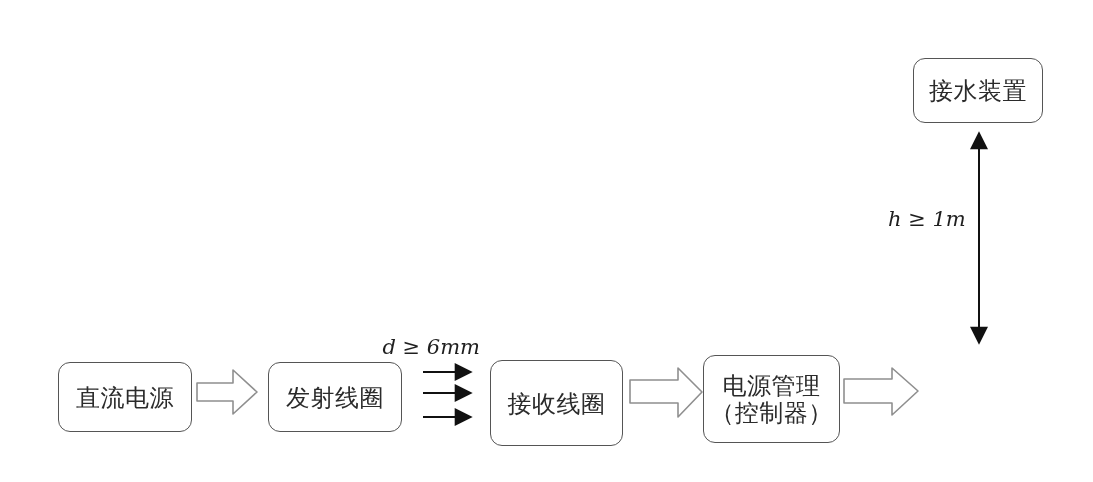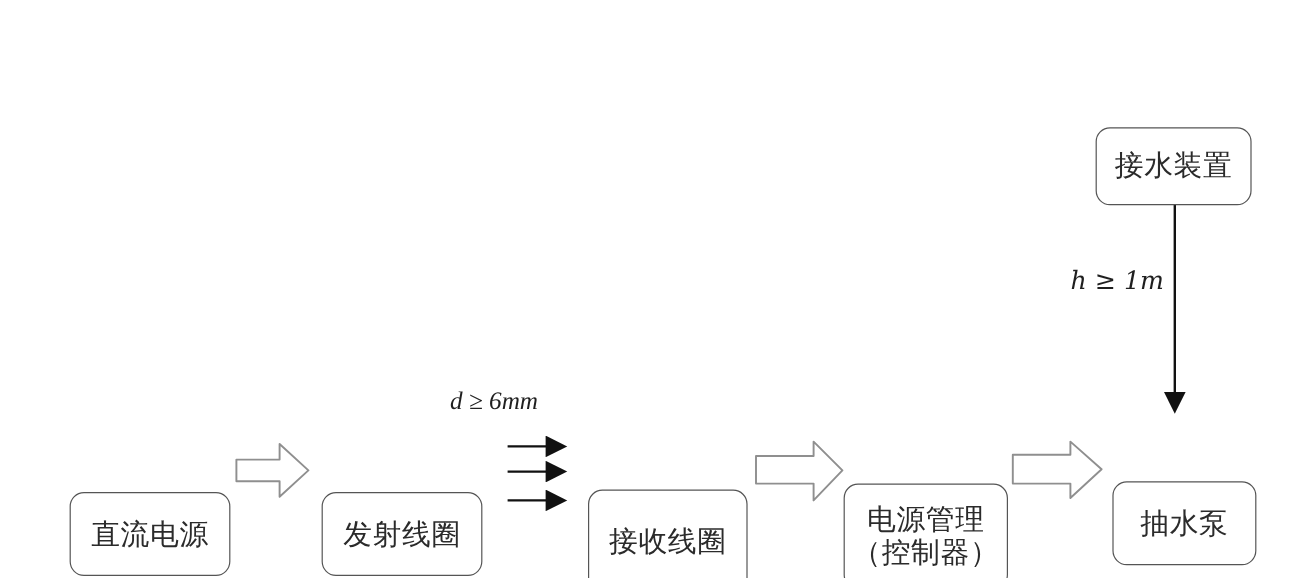--- a/index.html
+++ b/index.html
@@ -24,21 +24,20 @@
   }
   .node {
     position: absolute;
     box-sizing: border-box;
     border: 1.5px solid #555555;
     border-radius: 12px;
     background: #ffffff;
     display: flex;
     align-items: center;
     justify-content: center;
-    margin-top: 48px;
   }
   .node-label {
     font-size: 24px;
     line-height: 27px;
     color: #2b2b2b;
     text-align: center;
     white-space: pre-line;
     letter-spacing: 0.5px;
   }
   .annotation {
@@ -82,25 +81,22 @@
 
   <div class="node" style="left:490px; top:360px; width:133px; height:86px;">
     <span class="node-label">接收线圈</span>
   </div>
 
   <div class="node" style="left:703px; top:355px; width:137px; height:88px;">
     <span class="node-label">电源管理
 （控制器）</span>
   </div>
 
-  <div class="node" style="left:927px; top:353px; width:120px; height:70px;">
-    <span class="node-label">抽水泵</span>
-  </div>
 
   <div class="node" style="left:913px; top:58px; width:130px; height:65px;">
     <span class="node-label">接水装置</span>
   </div>
 
-  <div class="annotation" style="left:375px; top:322px; width:105px; text-align:left;font-family:Liberation Serif, serif;">d ≥ 6mm</div>
+  <div class="annotation" style="left:375px; top:335px; width:105px; text-align:right;">d ≥ 6mm</div>
 
-  <div class="annotation" style="left:888px; top:222px; width:86px; text-align:center;">h ≥ 1m</div>
+  <div class="annotation" style="left:888px; top:207px; width:86px; text-align:left;">h ≥ 1m</div>
 
 </div>
 
 </body></html>

